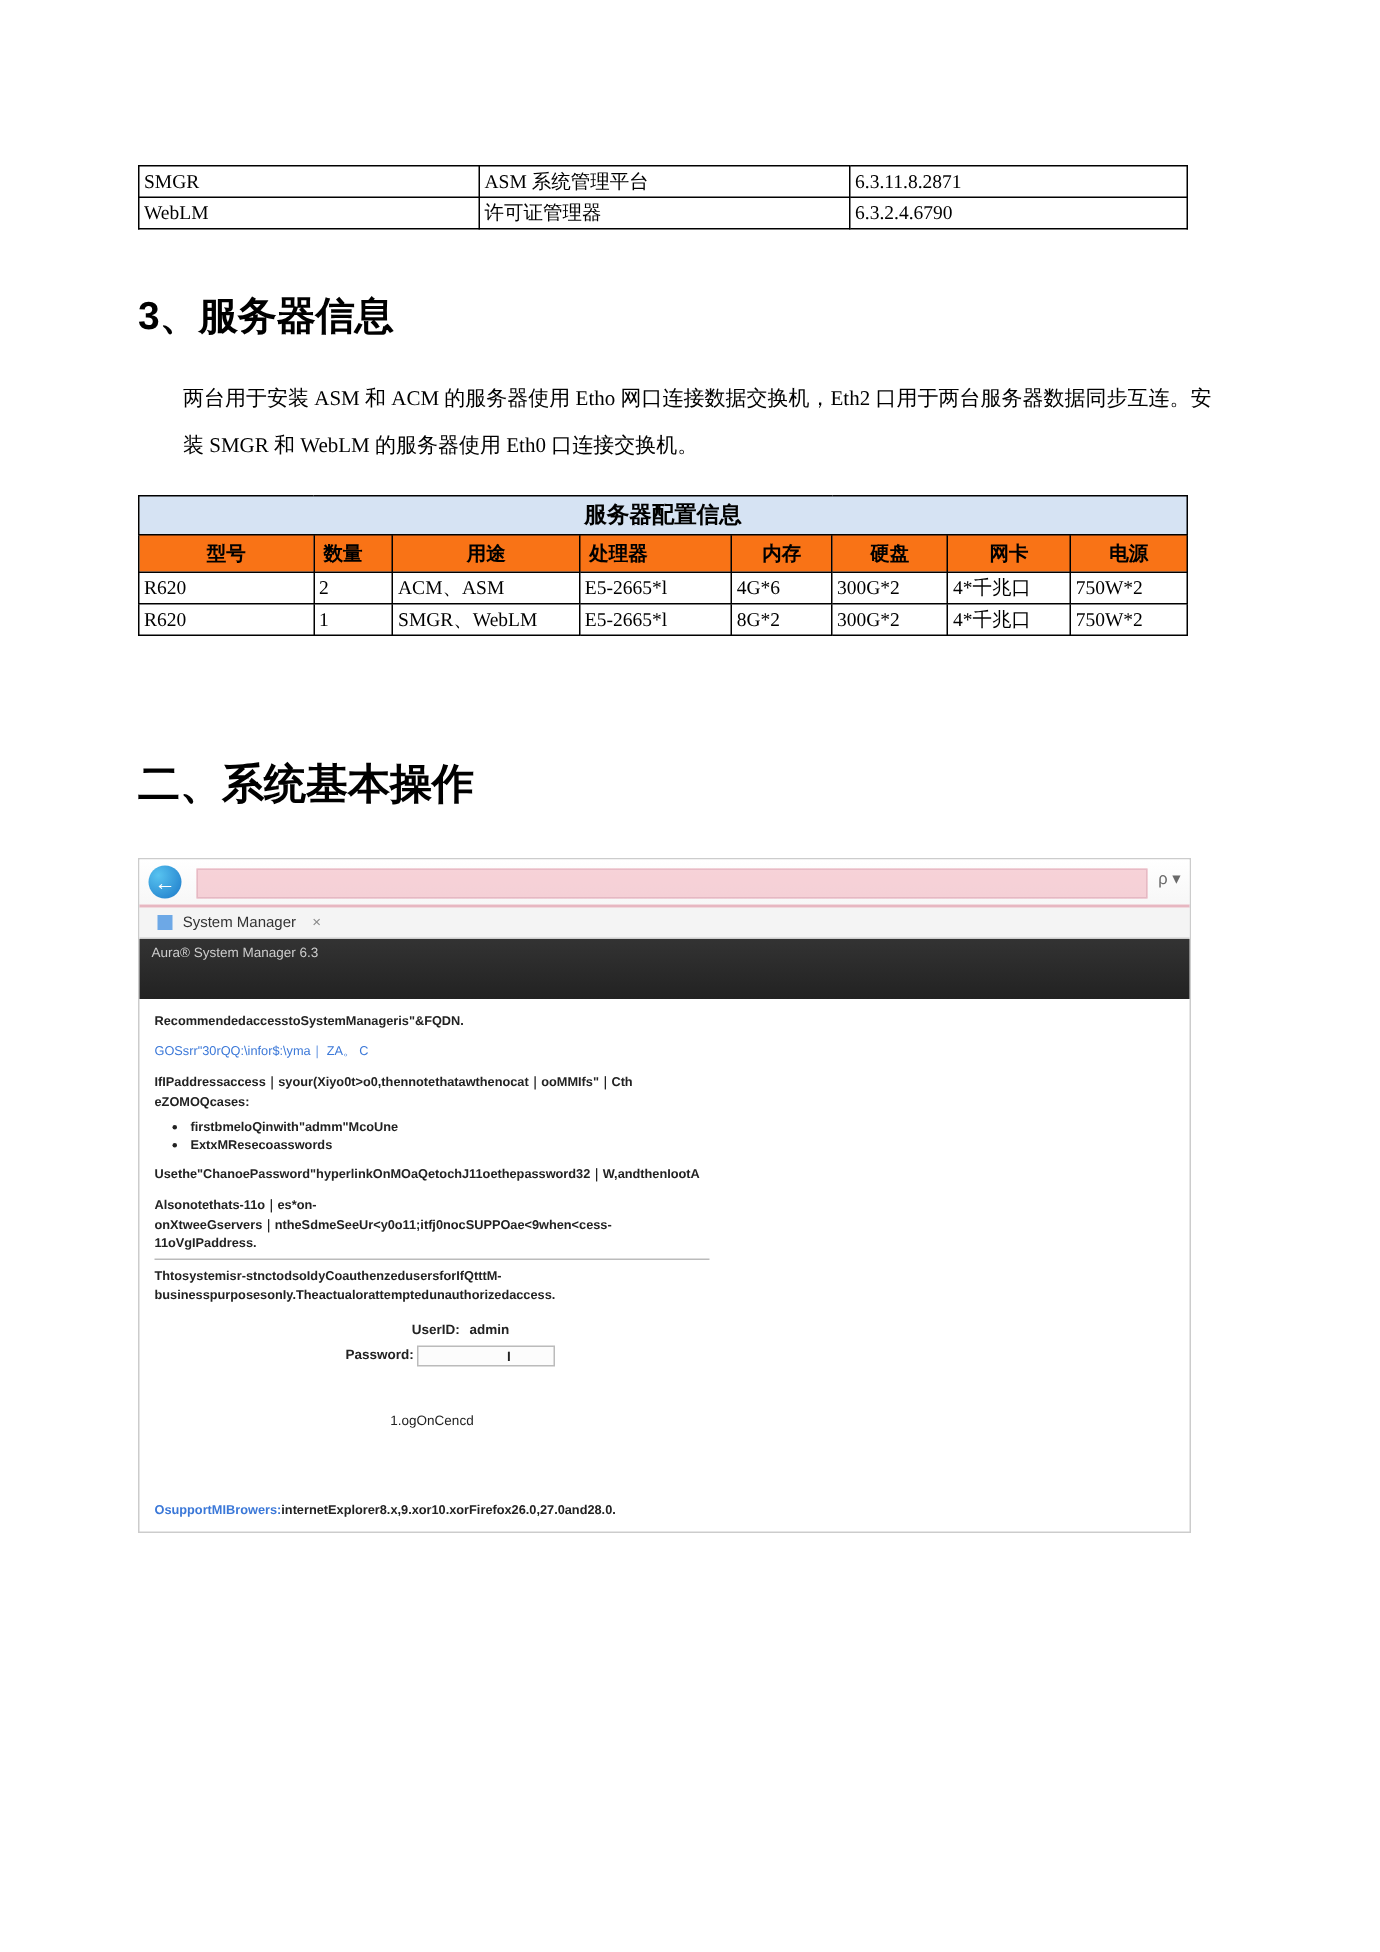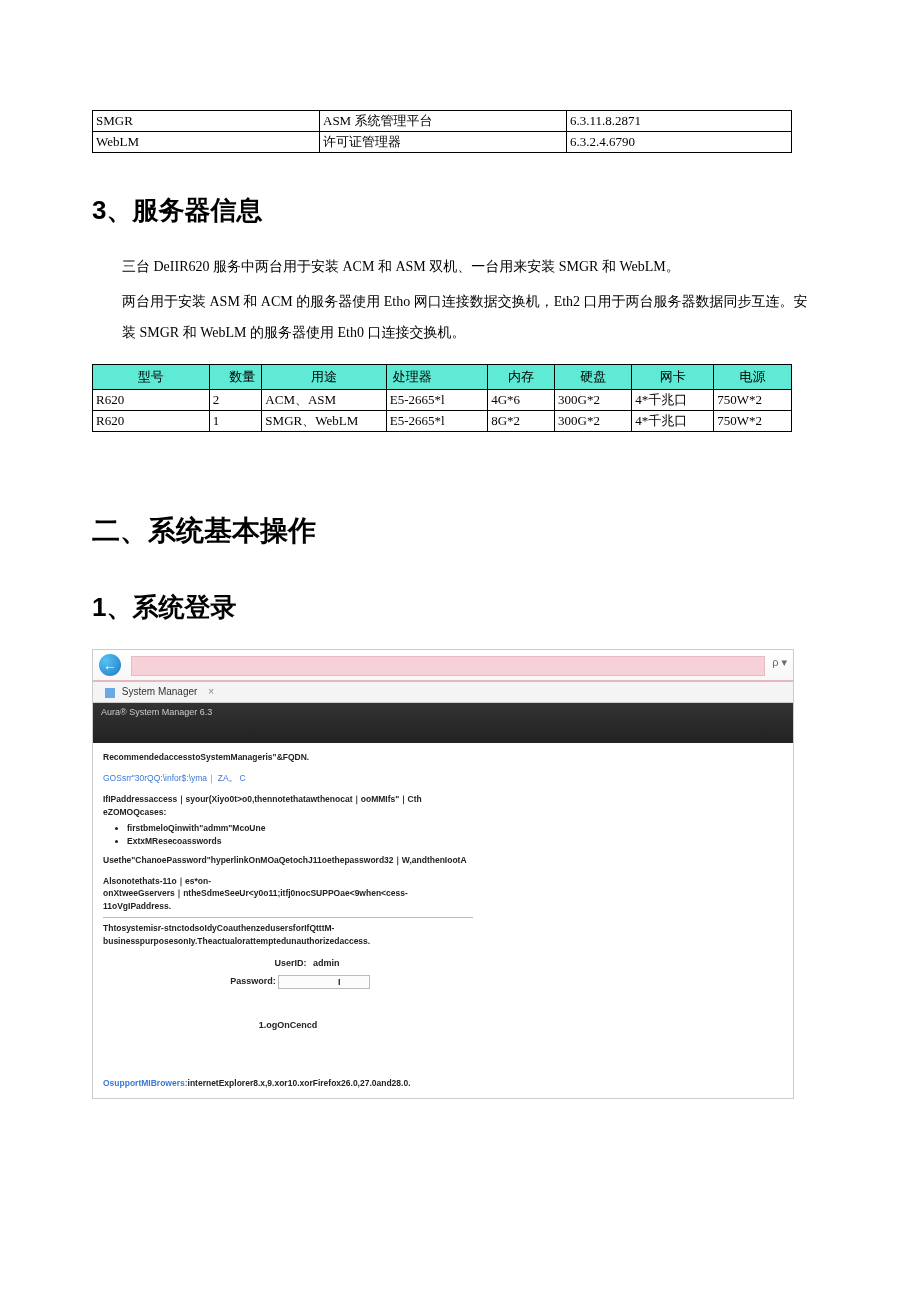--- a/index.html
+++ b/index.html
@@ -44,23 +44,23 @@
   .chapter-wrap { margin-top: 80px; }
   p.body {
     font-family: "SimSun","宋体",serif;
     font-size: 14px;
     line-height: 2.2;
     margin: 4px 0 4px 0;
     padding-left: 30px;
   }
   .server-table { width: 700px; }
   .server-table th {
-    background: #5eead4;
+    background: #f97316;
     text-align: center;
-    font-weight: normal;
+    font-weight: bold;
     padding: 3px 6px;
   }
   .server-table .title-row th {
     font-weight: bold;
     font-family: "SimHei","Microsoft YaHei",sans-serif;
     font-size: 15px;
     background: #d6e3f3;
   }
   .server-table td { padding: 1px 3px; }
 
@@ -149,21 +149,21 @@
     line-height: 1.5;
     font-family: Arial, sans-serif;
   }
   .ls-link { color: #3b78d8; font-weight: normal; }
   .ls-textblock ul { margin: 4px 0 6px 24px; padding:0; }
   .ls-textblock li { font-weight: bold; font-size: 8.5px; }
   .ls-hr { border-top: 1px solid #bbb; margin: 4px 0; }
   .ls-center { text-align: center; margin-top: 10px; }
   .ls-label { display:inline-block; width:70px; text-align:right; font-size:9px; font-weight:bold;}
   .ls-input { display:inline-block; border:1px solid #bbb; width:90px; height:12px; vertical-align:middle; background:#fcfcfc;}
-  .ls-loginbtn { font-size:9px; font-weight:bold; margin-top:30px; display:inline-block;}
+  .ls-loginbtn { font-size:9px; font-weight:normal; margin-top:30px; display:inline-block;}
   .ls-footer { font-size:8.5px; padding: 40px 10px 10px 10px; }
   .ls-footer .b1 { color:#3b78d8; font-weight:bold;}
   .ls-footer .b2 { color:#222; font-weight:bold;}
 </style>
 </head>
 <body>
 
 <div class="page">
 
   <table class="top-table">
@@ -176,28 +176,30 @@
     <tr>
       <td>WebLM</td>
       <td>许可证管理器</td>
       <td>6.3.2.4.6790</td>
     </tr>
   </tbody>
     </table>
 
   <h2 class="section-num">3、服务器信息</h2>
 
-  <p class="body">三台 DeIIR620 服务中两台用于安装 ACM 和 ASM 双机、一台用来安装 SMGR 和 WebLM。</p>
   <p class="body">两台用于安装 ASM 和 ACM 的服务器使用 Etho 网口连接数据交换机，Eth2 口用于两台服务器数据同步互连。安装 SMGR 和 WebLM 的服务器使用 Eth0 口连接交换机。</p>
 
   <table class="server-table" style="margin-top:16px;">
     <tbody>
+        <tr class="title-row">
+      <th colspan="8">服务器配置信息</th>
+    </tr>
     <tr>
       <th style="width:120px;text-align:center">型号</th>
-      <th style="width:45px;text-align:right">数量</th>
+      <th style="width:45px;text-align:left">数量</th>
       <th style="width:125px;text-align:center">用途</th>
       <th style="width:100px;text-align:left">处理器</th>
       <th style="width:60px;text-align:center">内存</th>
       <th style="width:70px;text-align:center">硬盘</th>
       <th style="width:80px;text-align:center">网卡</th>
       <th style="width:70px;text-align:center">电源</th>
     </tr>
     <tr>
       <td>R620</td>
       <td>2</td>
@@ -216,21 +218,20 @@
       <td>8G*2</td>
       <td>300G*2</td>
       <td>4*千兆口</td>
       <td>750W*2</td>
     </tr>
   </tbody>
     </table>
 
   <div class="chapter-wrap">
     <h1 class="chapter">二、系统基本操作</h1>
-    <h2 class="section-num">1、系统登录</h2>
   </div>
 
   <div class="login-shot">
     <div class="ls-topbar">
       <div class="ls-back">
         <span>←</span>
       </div>
       <div class="ls-addr"></div>
       <div class="ls-search">ρ ▾</div>
     </div>

